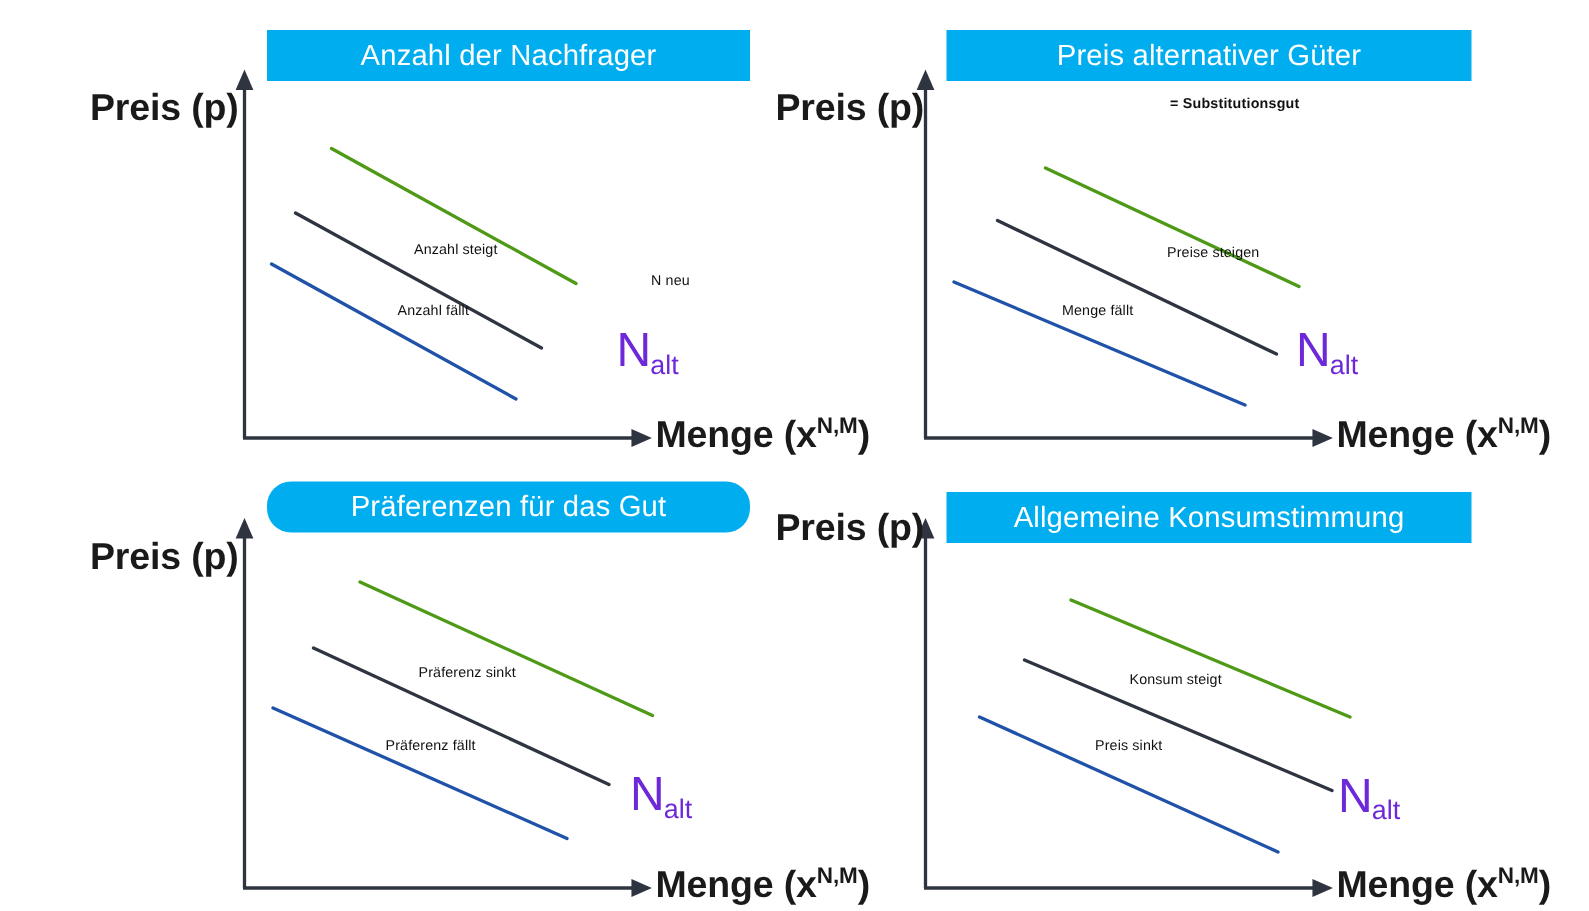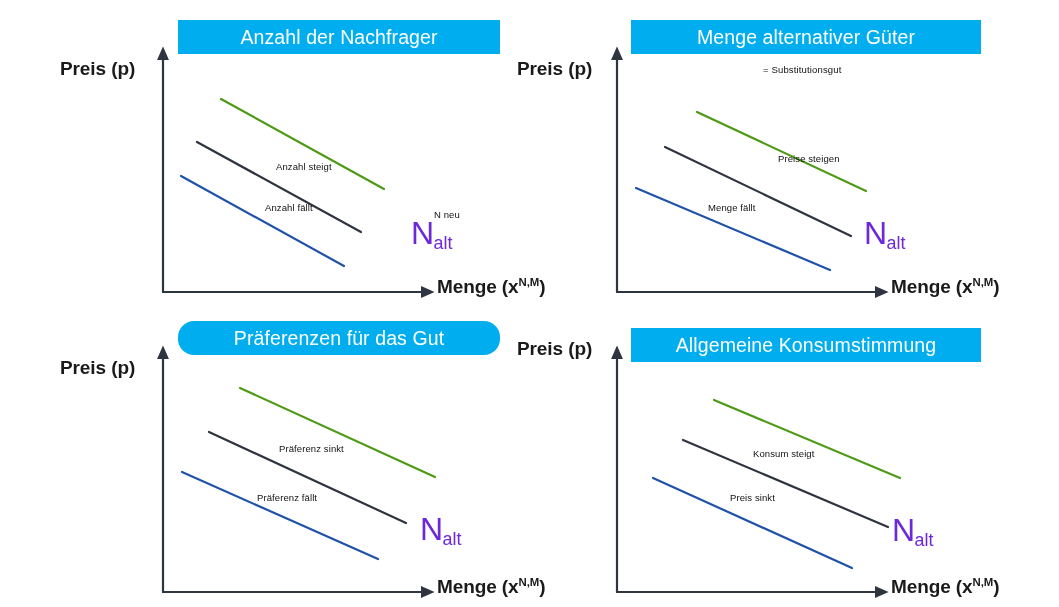--- a/index.html
+++ b/index.html
@@ -33,21 +33,21 @@
     justify-content: center;
     font-size: 19.5px;
     font-weight: 400;
     letter-spacing: 0.1px;
     white-space: nowrap;
     box-sizing: border-box;
     padding: 0 8px;
   }
   .axis-label {
     position: absolute;
-    font-size: 19px;
+    font-size: 25px;
     font-weight: 700;
     color: #1a1a1a;
     white-space: nowrap;
     letter-spacing: -0.1px;
   }
   .axis-label sup {
     font-size: 0.60em;
     font-weight: 700;
     vertical-align: super;
     line-height: 0;
@@ -147,35 +147,35 @@
     <div class="banner" style="left:178px; top:20px; width:322px; height:34px;">Anzahl der Nachfrager</div>
 
     <div class="axis-label" style="left:60px; top:58px;">Preis (p)</div>
 
     <div class="axis-label" style="left:437px; top:276px;"><span>Menge (x</span><sup>N,M</sup><span>)</span></div>
 
     <div class="note" style="left:276px; top:161px;">Anzahl steigt</div>
 
     <div class="note" style="left:265px; top:202px;">Anzahl fällt</div>
 
-    <div class="note" style="left:434px; top:182px;margin-top:27px;">N neu</div>
+    <div class="note" style="left:434px; top:182px;">N neu</div>
 
     <div class="nlabel" style="left:411px; top:217px;"><span>N</span><sub>alt</sub></div>
   </div>
 
   <div class="panel">
-    <div class="banner" style="left:631px; top:20px; width:350px; height:34px;">Menge alternativer Güter</div>
+    <div class="banner" style="left:631px; top:20px; width:350px; height:34px;">Preis alternativer Güter</div>
 
     <div class="axis-label" style="left:517px; top:58px;">Preis (p)</div>
 
     <div class="axis-label" style="left:891px; top:276px;"><span>Menge (x</span><sup>N,M</sup><span>)</span></div>
 
-    <div class="subst" style="left:763px; top:64px;">= Substitutionsgut</div>
-
-    <div class="note" style="left:742px; top:153px;padding-left:36px;">Preise steigen</div>
+    <div class="subst" style="left:780px; top:64px;font-weight:bold;">= Substitutionsgut</div>
+
+    <div class="note" style="left:742px; top:163px;padding-left:36px;">Preise steigen</div>
 
     <div class="note" style="left:708px; top:202px;">Menge fällt</div>
 
     <div class="nlabel" style="left:864px; top:217px;"><span>N</span><sub>alt</sub></div>
   </div>
 
   <div class="panel">
     <div class="banner" style="left:178px; top:321px; width:322px; height:34px;border-radius:16px;">Präferenzen für das Gut</div>
 
     <div class="axis-label" style="left:60px; top:357px;">Preis (p)</div>

